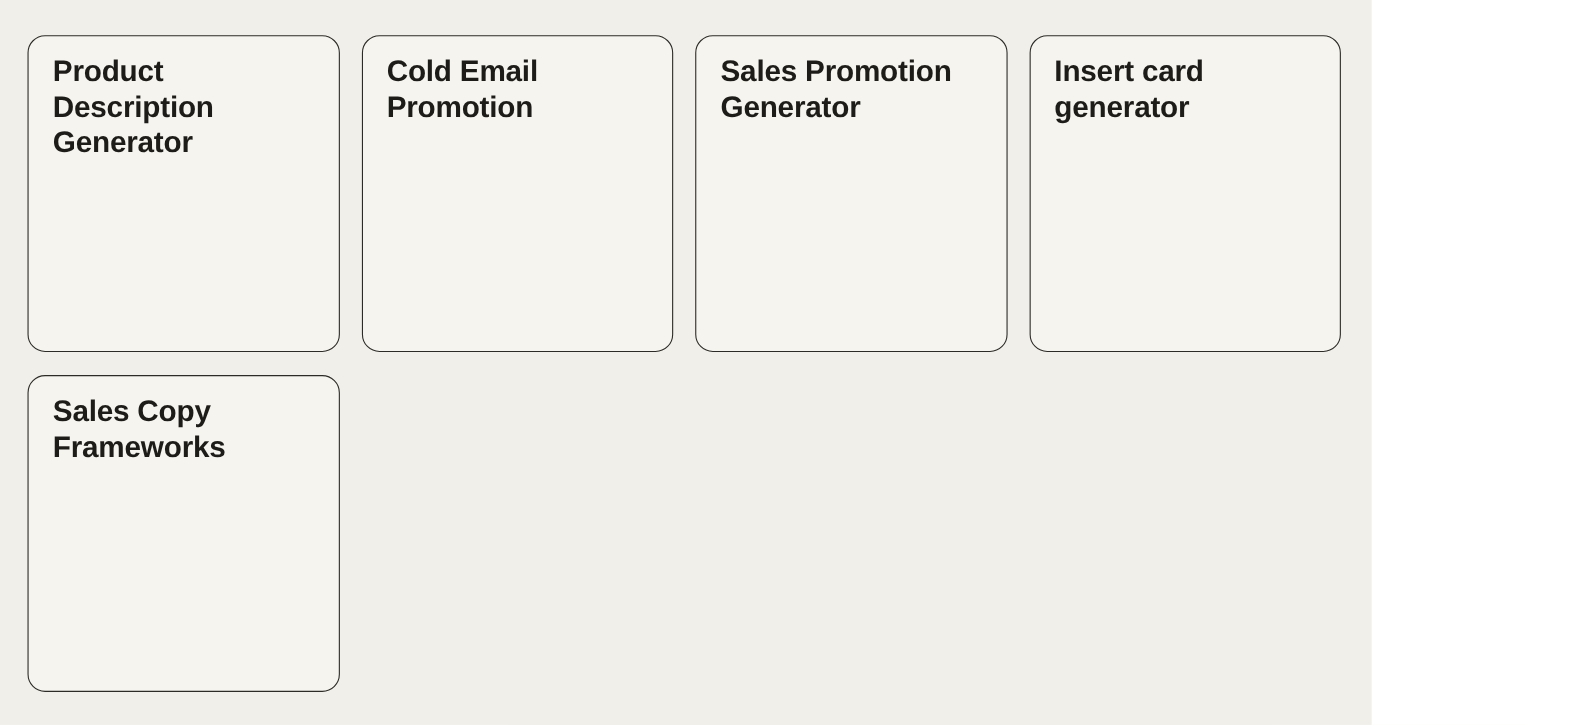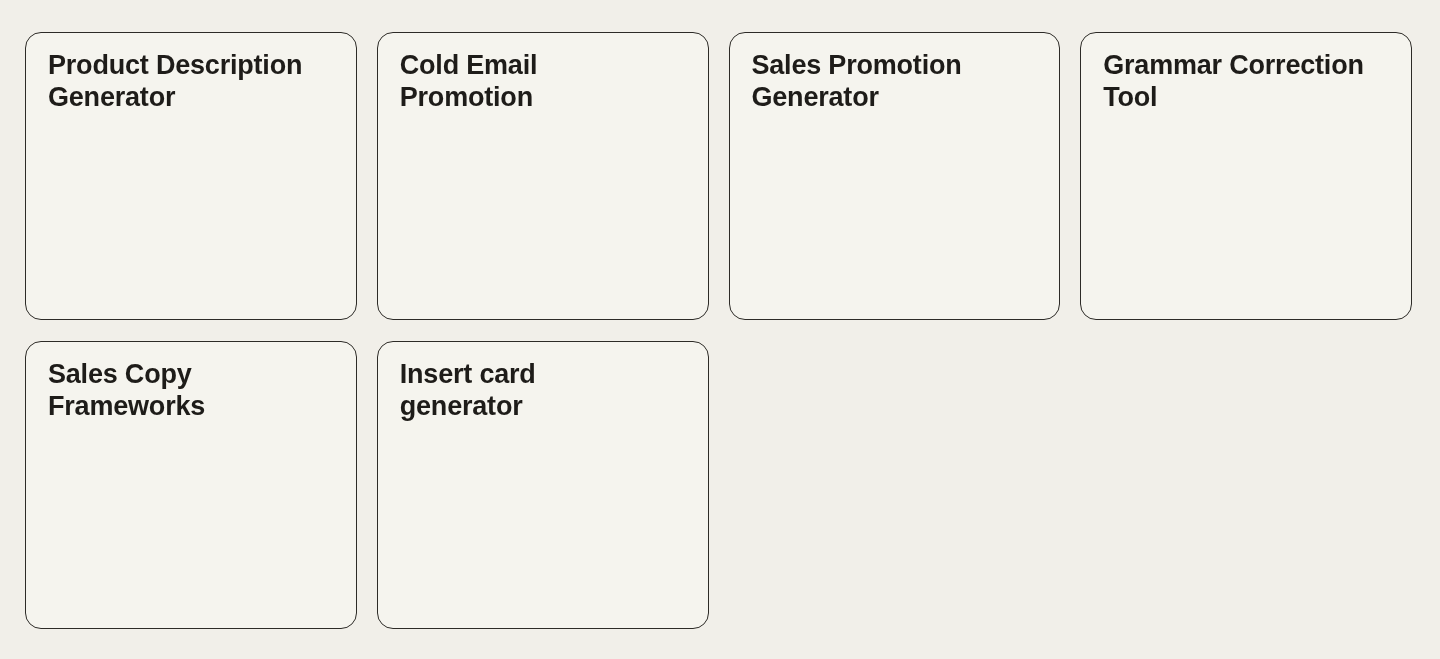--- a/index.html
+++ b/index.html
@@ -6,21 +6,21 @@
     --page-bg: #f1efe9;
     --card-bg: #f5f4ee;
     --card-border: #2d2b27;
     --title-text: #1e1c19;
   }
   * { margin: 0; padding: 0; box-sizing: border-box; }
   html, body {
     font-family: "Liberation Sans", sans-serif;
   }
   .page {
-    width: 1440px;
+    width: 1247px;
     height: 659px;
     background: var(--page-bg);
     padding: 32px 28px 30px 25px;
     display: grid;
     grid-template-columns: repeat(4, 1fr);
     grid-template-rows: 1fr 1fr;
     column-gap: 20px;
     row-gap: 21px;
   }
   .card {
@@ -56,28 +56,24 @@
     <div class="card-title">Cold Email
 Promotion</div>
   </div>
 
 
   <div class="card">
     <div class="card-title">Sales Promotion
 Generator</div>
   </div>
 
+
   <div class="card">
-    <div class="card-title">Grammar Correction
-Tool</div>
+    <div class="card-title">Insert card
+generator</div>
   </div>
 
   <div class="card">
     <div class="card-title">Sales Copy
 Frameworks</div>
   </div>
 
-  <div class="card">
-    <div class="card-title">Insert card
-generator</div>
-  </div>
-
 </div>
 
 </body></html>

